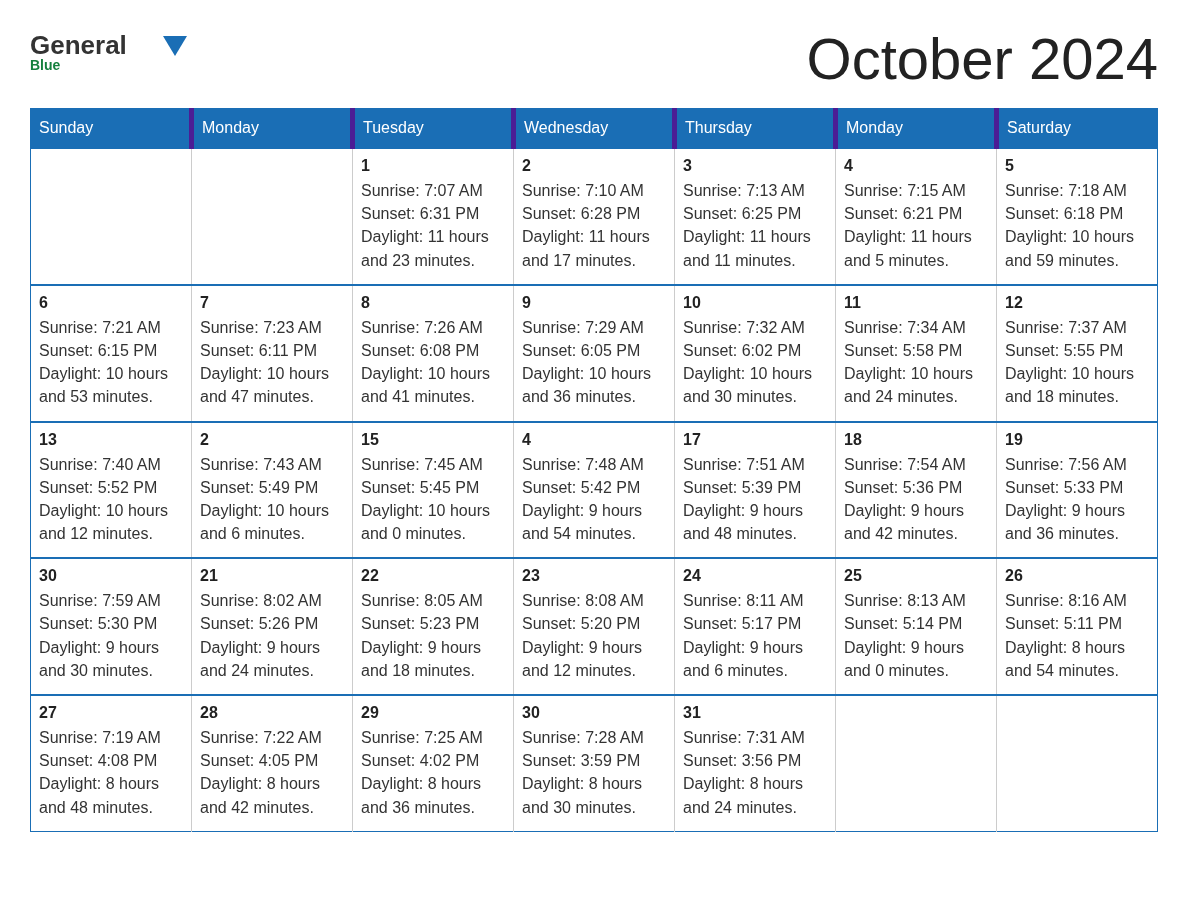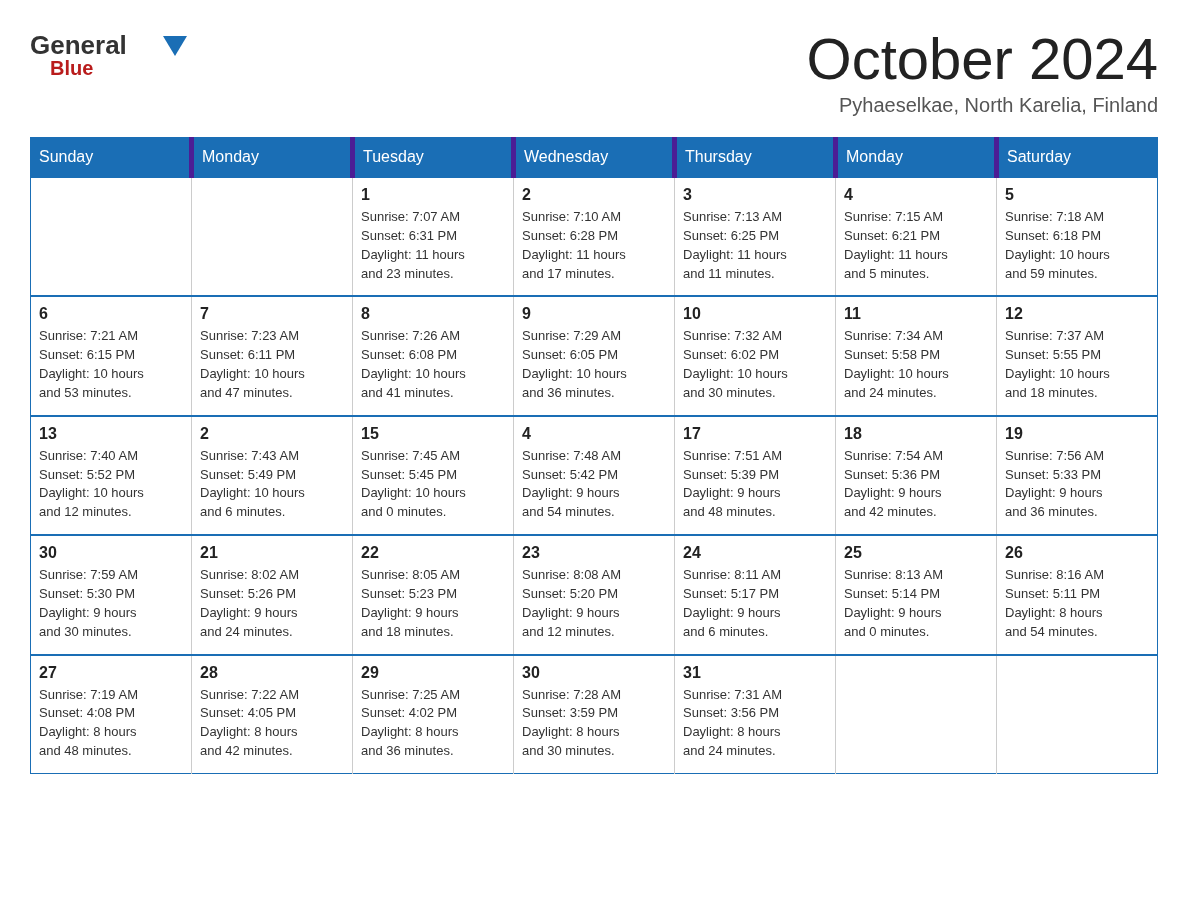--- a/index.html
+++ b/index.html
@@ -33,25 +33,25 @@
     .logo-triangle {
       width: 0;
       height: 0;
       border-left: 12px solid transparent;
       border-right: 12px solid transparent;
       border-bottom: 20px solid #1a6eb5;
       margin: 0 3px;
       transform: rotate(180deg);
     }
     .logo-underline {
-      color: #b91c1c;
-      font-size: 20px;
+      color: #15803d;
+      font-size: 14px;
       font-weight: bold;
       margin-top: -4px;
-      margin-left: 20px;
+      margin-left: 0;
     }
     .title-area {
       text-align: right;
     }
     .month-title {
       font-size: 58px;
       font-weight: 300;
       color: #222;
       line-height: 1;
       text-align: right;
@@ -90,40 +90,39 @@
     }
     .calendar tbody tr td:last-child { border-right: none; }
     .day-number {
       font-size: 16px;
       font-weight: bold;
       color: #222;
       margin-bottom: 4px;
       display: block;
     }
     .day-info {
-      font-size: 13px;
+      font-size: 16px;
       color: #333;
       line-height: 1.45;
     }
     .empty-cell { background: #fff; }
   </style>
 </head>
 <body>
 
 <div class="header-area">
   <div class="logo">
     <div class="logo-text">
       <span class="logo-general">General</span>
       <div class="logo-triangle"></div>
     </div>
     <div class="logo-underline">Blue</div>
   </div>
   <div class="title-area">
     <div class="month-title">October 2024</div>
-    <div class="subtitle">Pyhaeselkae, North Karelia, Finland</div>
   </div>
 </div>
 
 <table class="calendar">
   <thead>
     <tr>
     <th>Sunday</th>
         <th>Monday</th>
         <th>Tuesday</th>
         <th>Wednesday</th>

